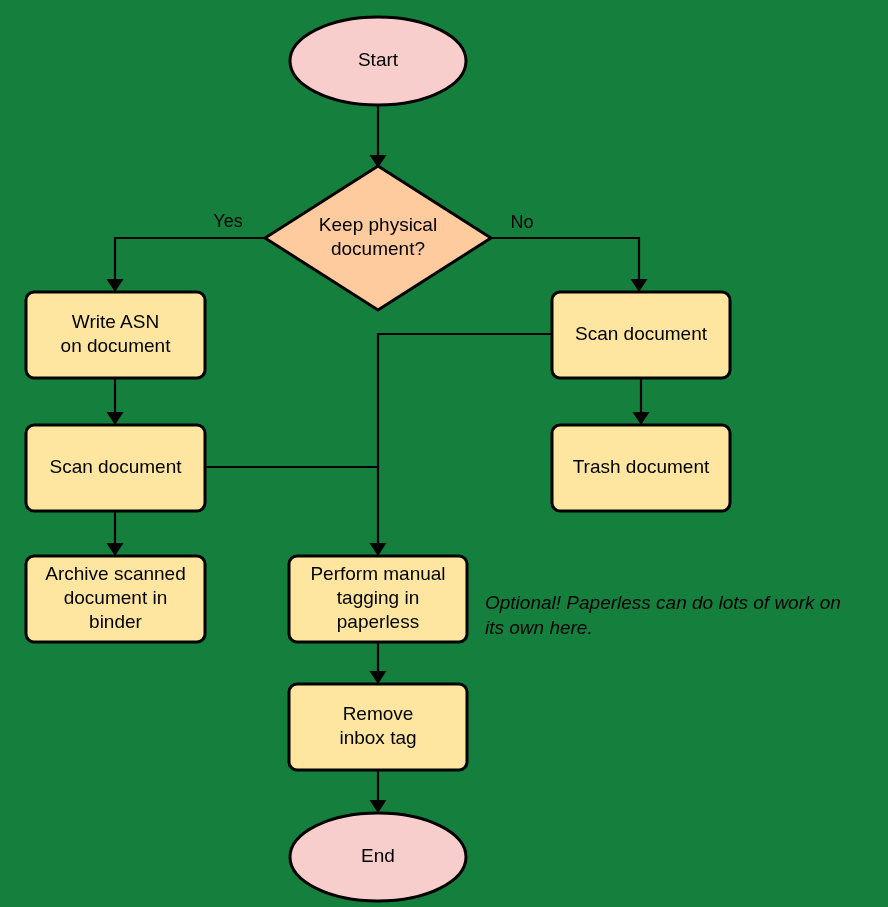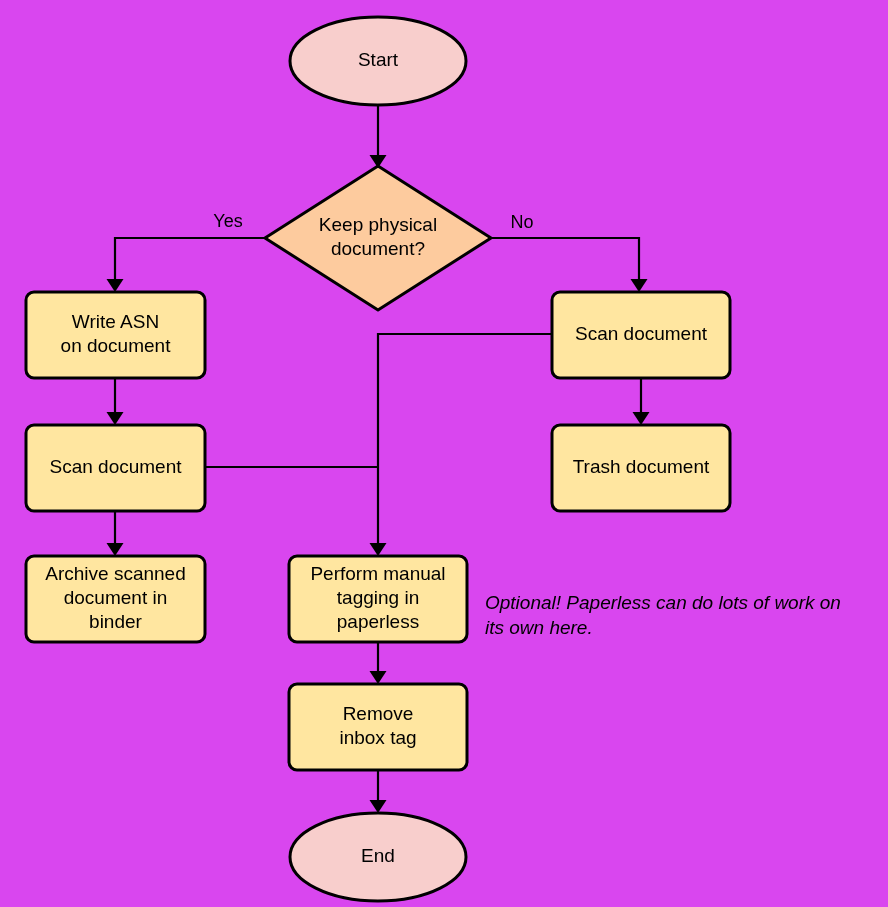--- a/index.html
+++ b/index.html
@@ -11,21 +11,21 @@
   body {
     font-family: "Liberation Sans", sans-serif;
     width: 888px;
     height: 907px;
     overflow: hidden;
   }
   #flow-root {
     position: relative;
     width: 888px;
     height: 907px;
-    background: #d946ef;
+    background: #15803d;
   }
   #flow-svg {
     position: absolute;
     top: 0;
     left: 0;
     width: 888px;
     height: 907px;
     display: block;
   }
   .node-shape {

